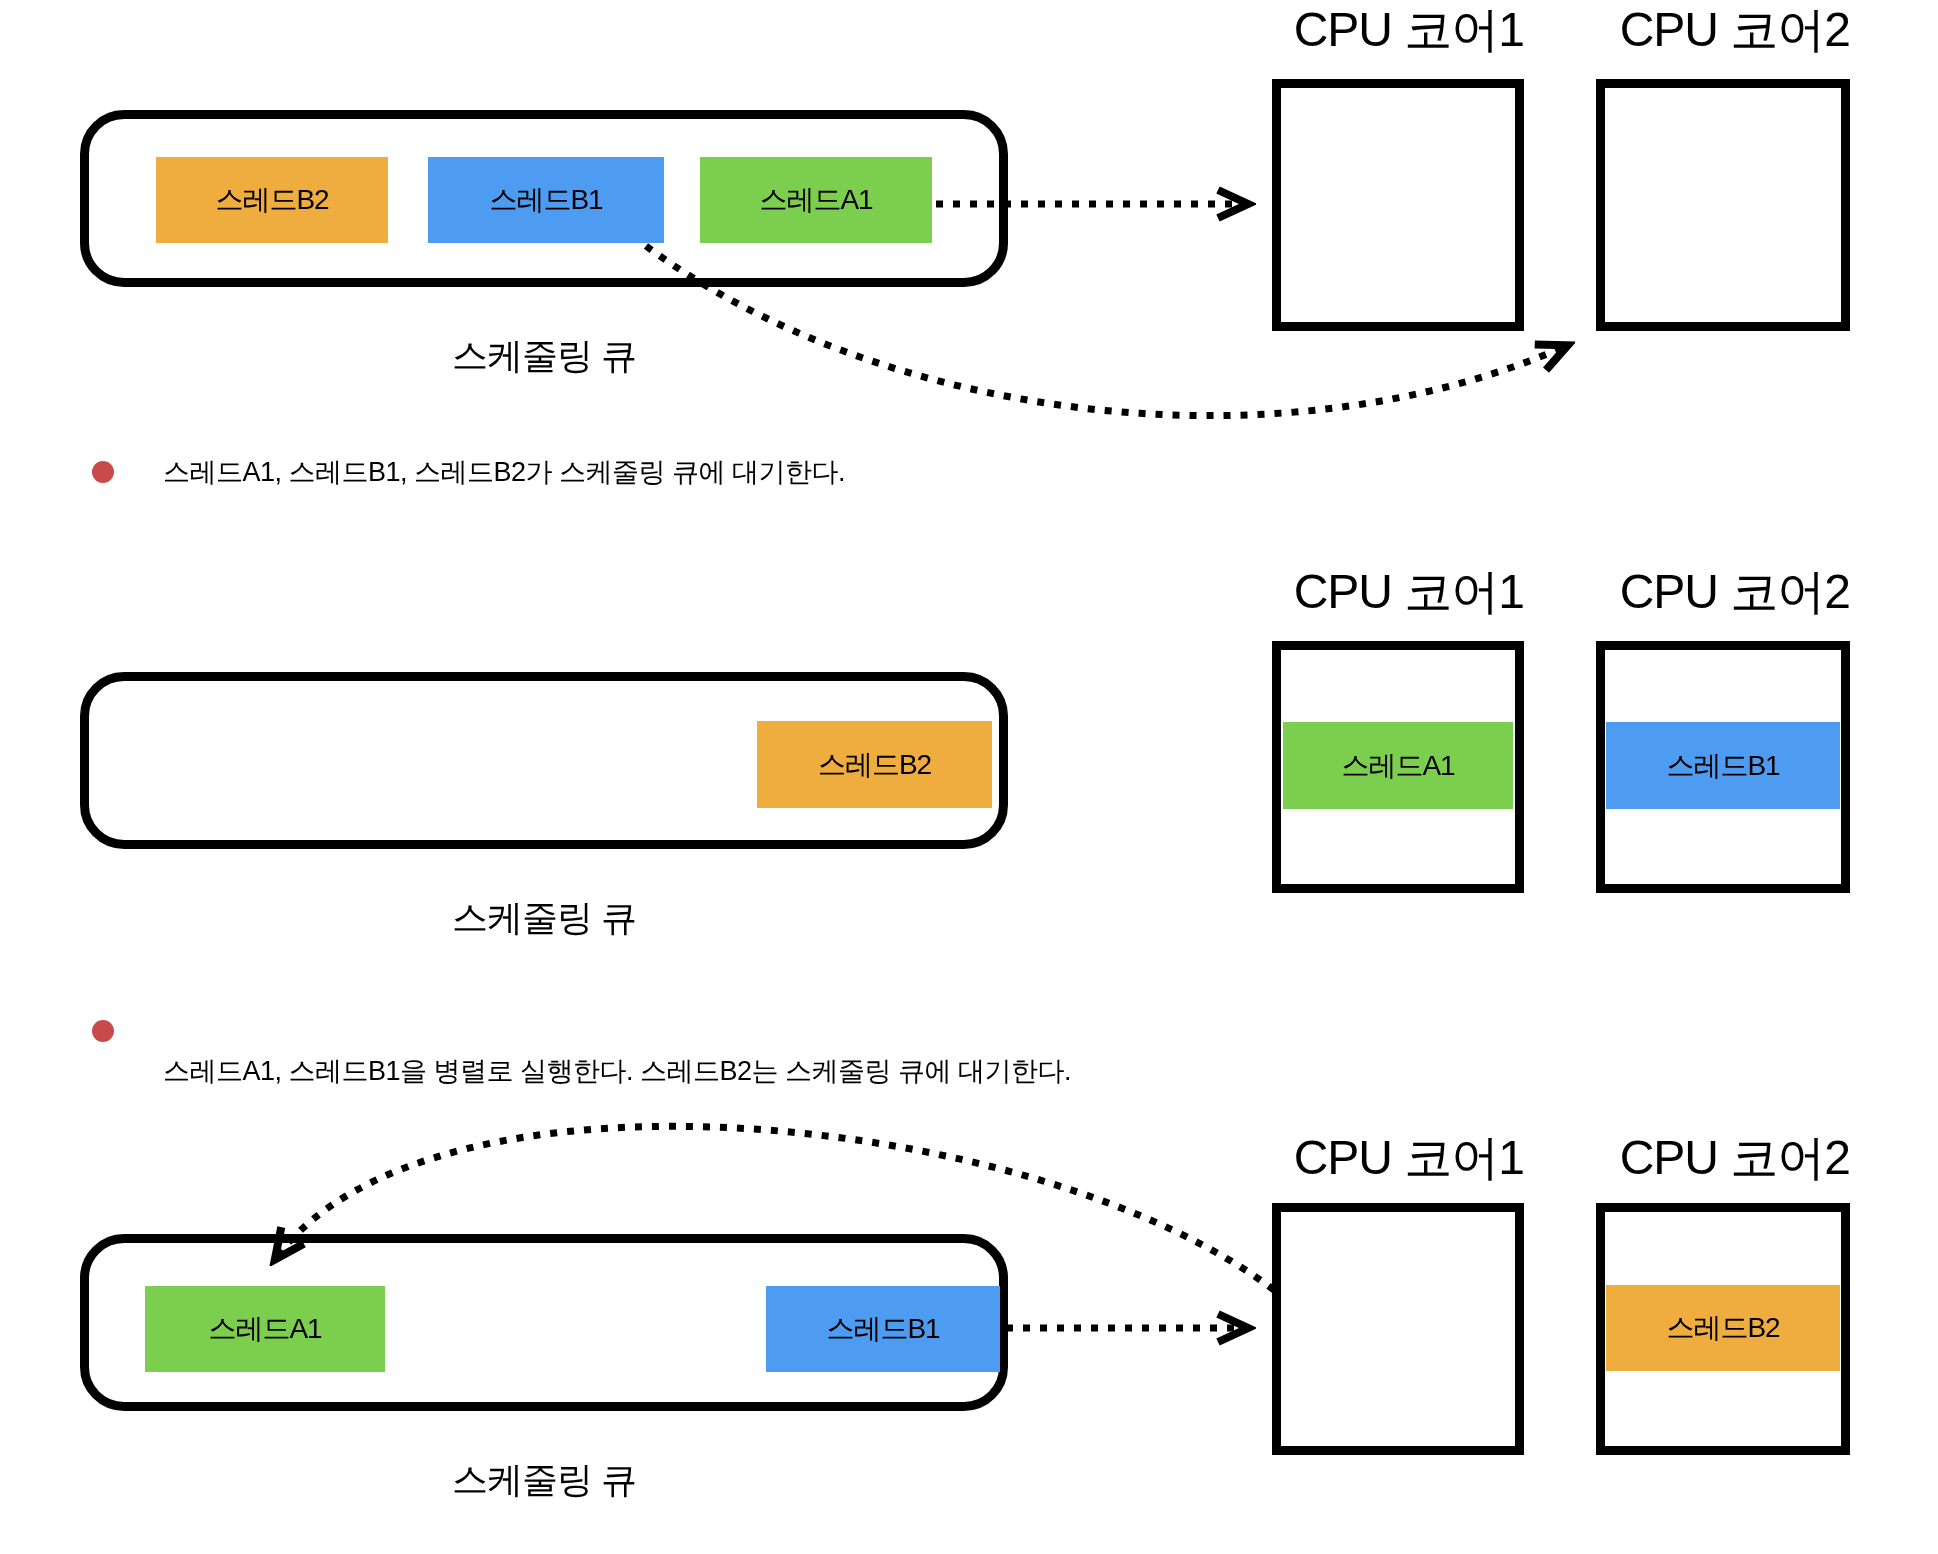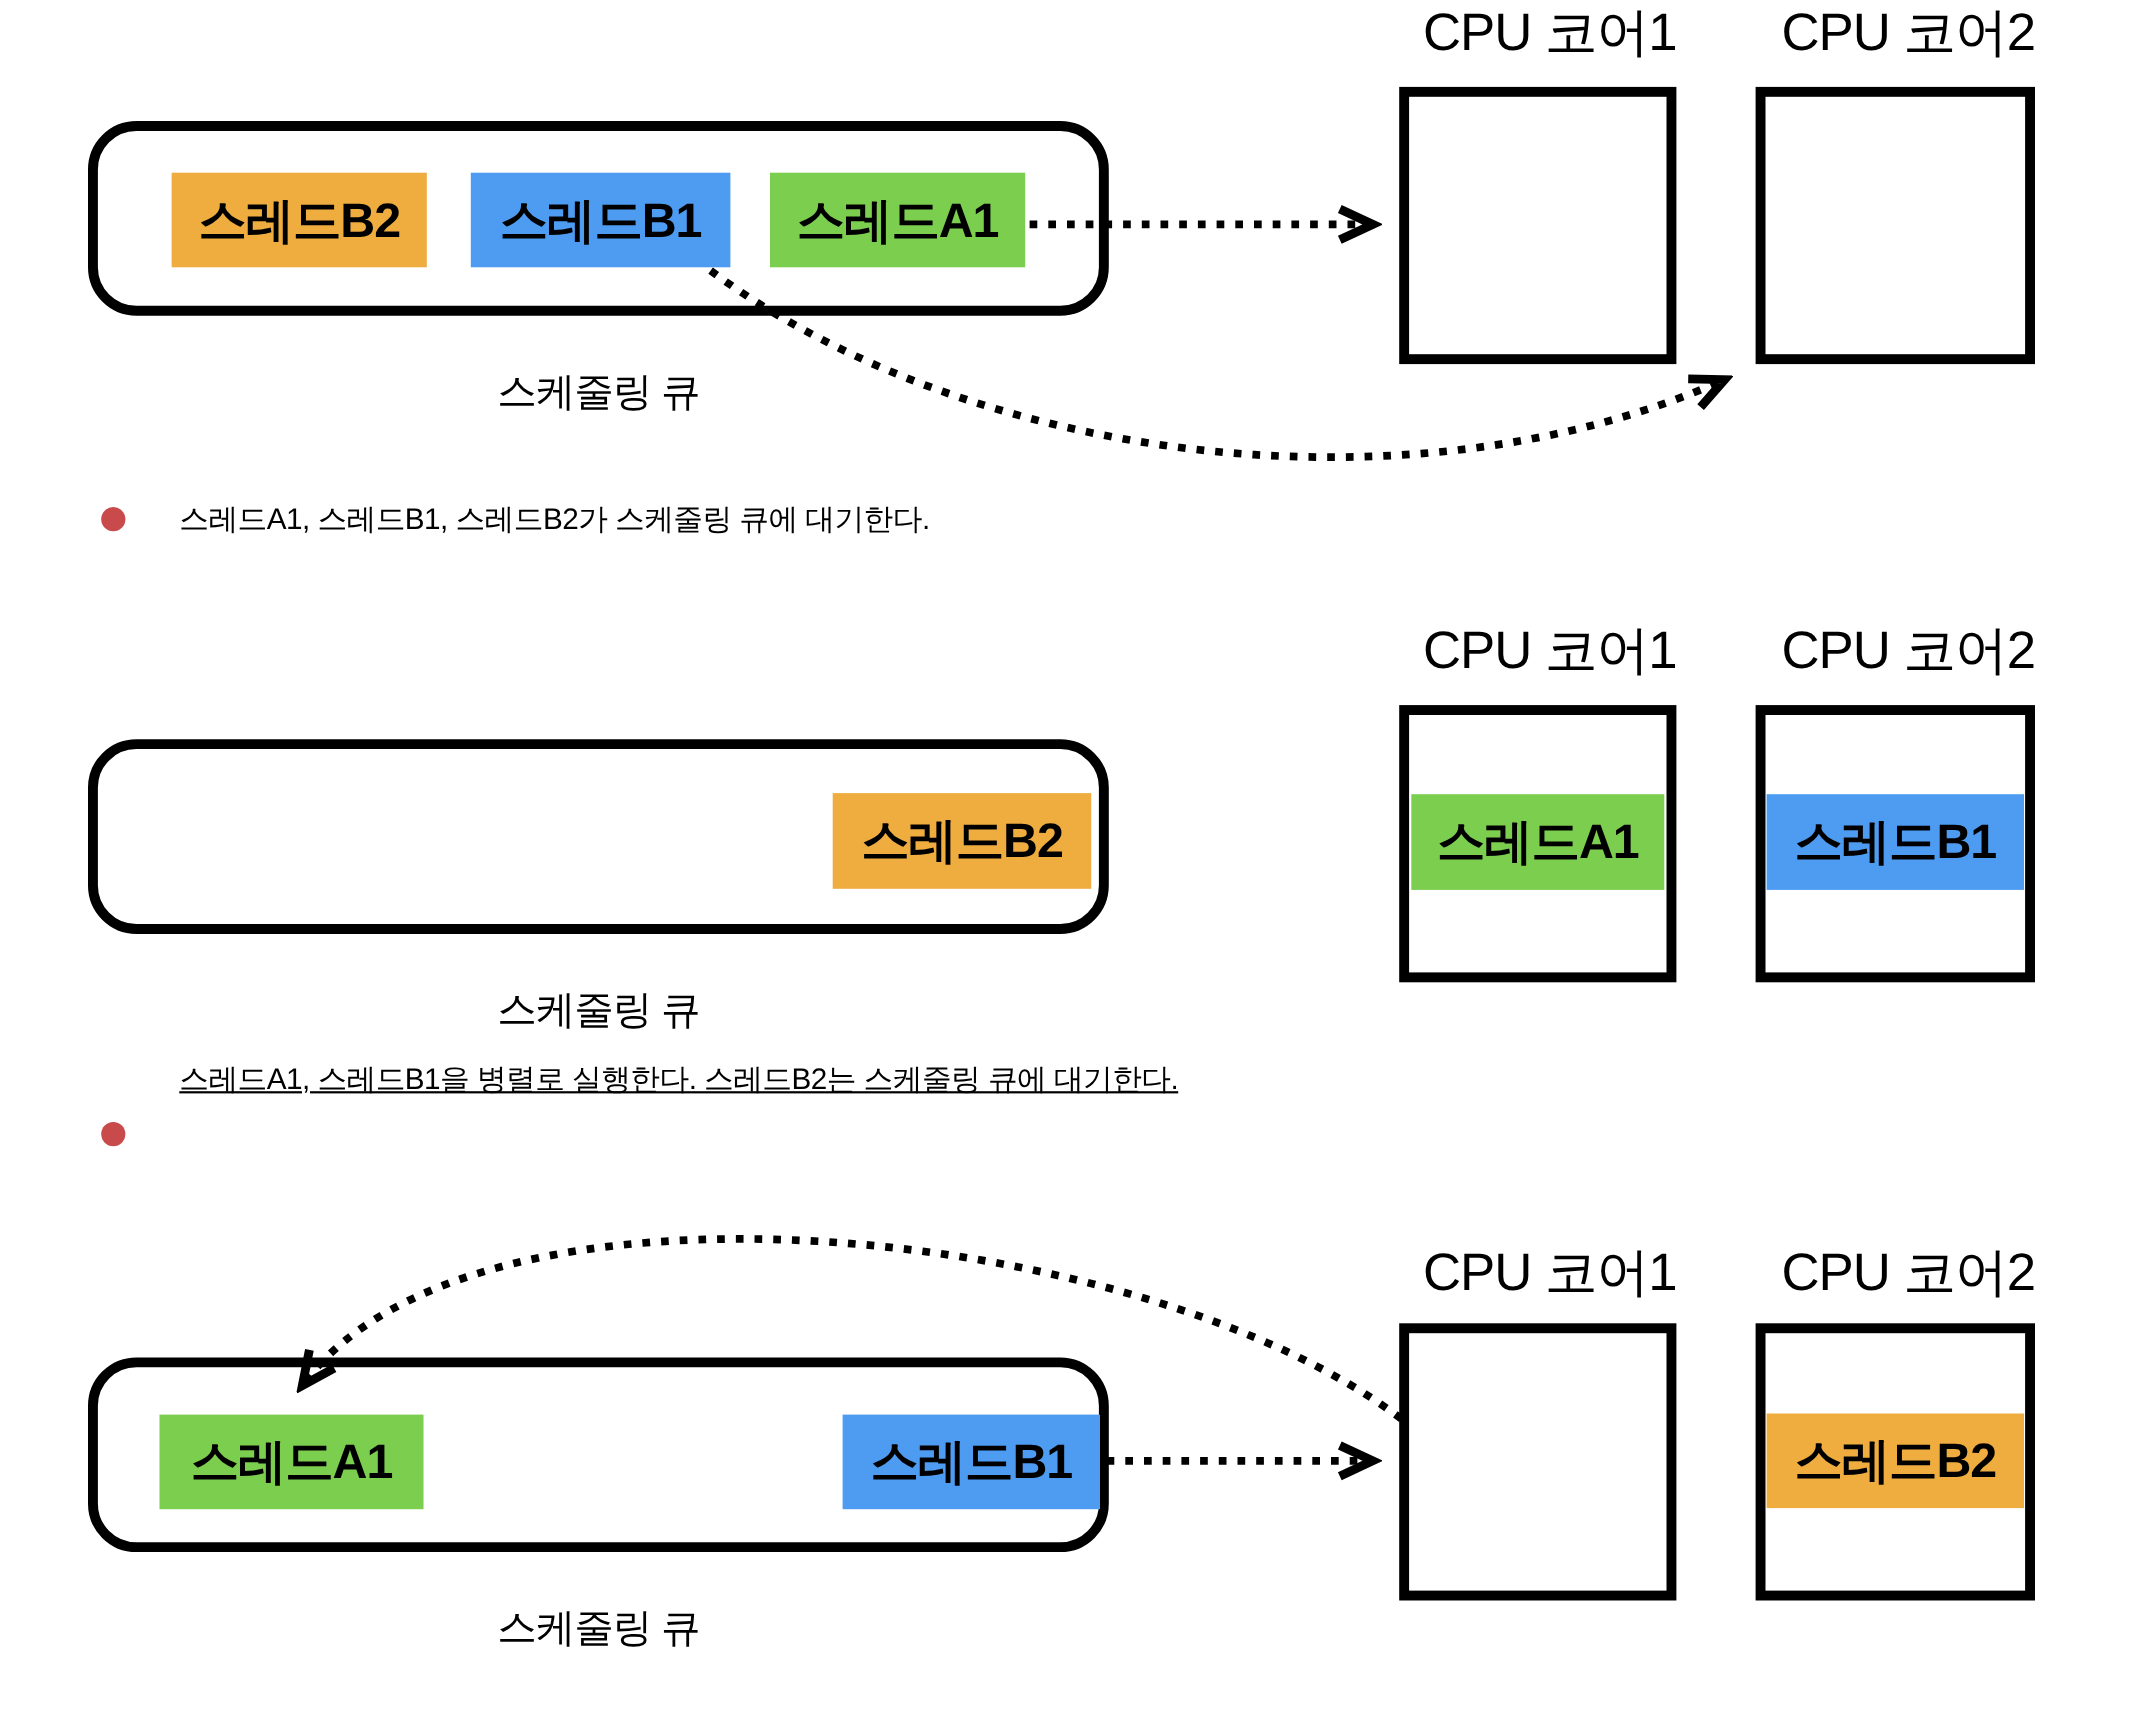--- a/index.html
+++ b/index.html
@@ -5,21 +5,21 @@
   html,body{margin:0;padding:0;background:#fff;}
   body{width:1938px;height:1554px;position:relative;overflow:hidden;
        font-family:"Liberation Sans", sans-serif;color:#000;}
 
   .cpu-label{position:absolute;height:56px;line-height:56px;text-align:right;
              font-size:48px;font-weight:400;letter-spacing:-1px;z-index:2;}
   .core{position:absolute;border:9px solid #000;background:#fff;box-sizing:border-box;z-index:1;}
   .queue{position:absolute;border:9px solid #000;border-radius:44px;background:#fff;
          box-sizing:border-box;z-index:1;}
   .thread{position:absolute;height:86px;display:flex;align-items:center;justify-content:center;
-          font-size:44px;font-weight:700;z-index:3;letter-spacing:-1px;text-align:right;}
+          font-size:28px;font-weight:400;z-index:3;letter-spacing:-1px;text-align:right;}
   .q-label{position:absolute;height:56px;line-height:56px;text-align:center;
            font-size:36px;font-weight:400;z-index:2;letter-spacing:-1px;}
   .bullet-dot{position:absolute;width:22px;height:22px;border-radius:50%;z-index:2;}
   .bullet-text{position:absolute;height:42px;line-height:42px;font-size:27px;font-weight:400;
                white-space:nowrap;z-index:2;letter-spacing:-0.5px;}
   #arrow-layer{position:absolute;left:0;top:0;width:1938px;height:1554px;z-index:4;pointer-events:none;}
 
   
   #p1-cpu1-label{left:1272px;top:2px;width:252px;}
   #p1-cpu2-label{left:1596px;top:2px;width:254px;}
@@ -37,21 +37,21 @@
   #p2-cpu1-label{left:1272px;top:564px;width:252px;}
   #p2-cpu2-label{left:1596px;top:564px;width:254px;}
   #p2-core1{left:1272px;top:641px;width:252px;height:252px;}
   #p2-core2{left:1596px;top:641px;width:254px;height:252px;}
   #p2-queue{left:80px;top:672px;width:928px;height:177px;}
   #p2-th-b2{left:757px;top:721px;width:235px;height:87px;}
   #p2-th-a1{left:1283px;top:722px;width:230px;height:87px;}
   #p2-th-b1{left:1606px;top:722px;width:234px;height:87px;}
   #p2-qlabel{left:194px;top:890px;width:700px;}
   #b2-dot{left:92px;top:1020px;}
-  #b2-text{left:163px;top:960px;text-decoration:underline;}
+  #b2-text{left:163px;top:1050px;}
 
   
   #p3-cpu1-label{left:1272px;top:1130px;width:252px;}
   #p3-cpu2-label{left:1596px;top:1130px;width:254px;}
   #p3-core1{left:1272px;top:1203px;width:252px;height:252px;}
   #p3-core2{left:1596px;top:1203px;width:254px;height:252px;}
   #p3-queue{left:80px;top:1234px;width:928px;height:177px;}
   #p3-th-a1{left:145px;top:1286px;width:240px;}
   #p3-th-b1{left:766px;top:1286px;width:234px;}
   #p3-th-b2{left:1606px;top:1285px;width:234px;}

